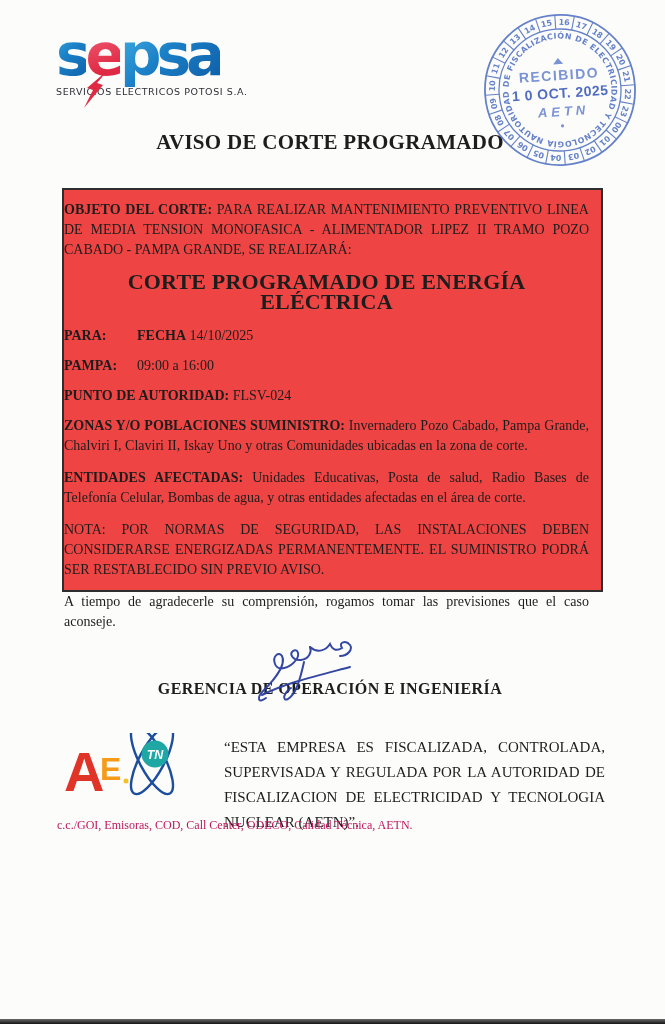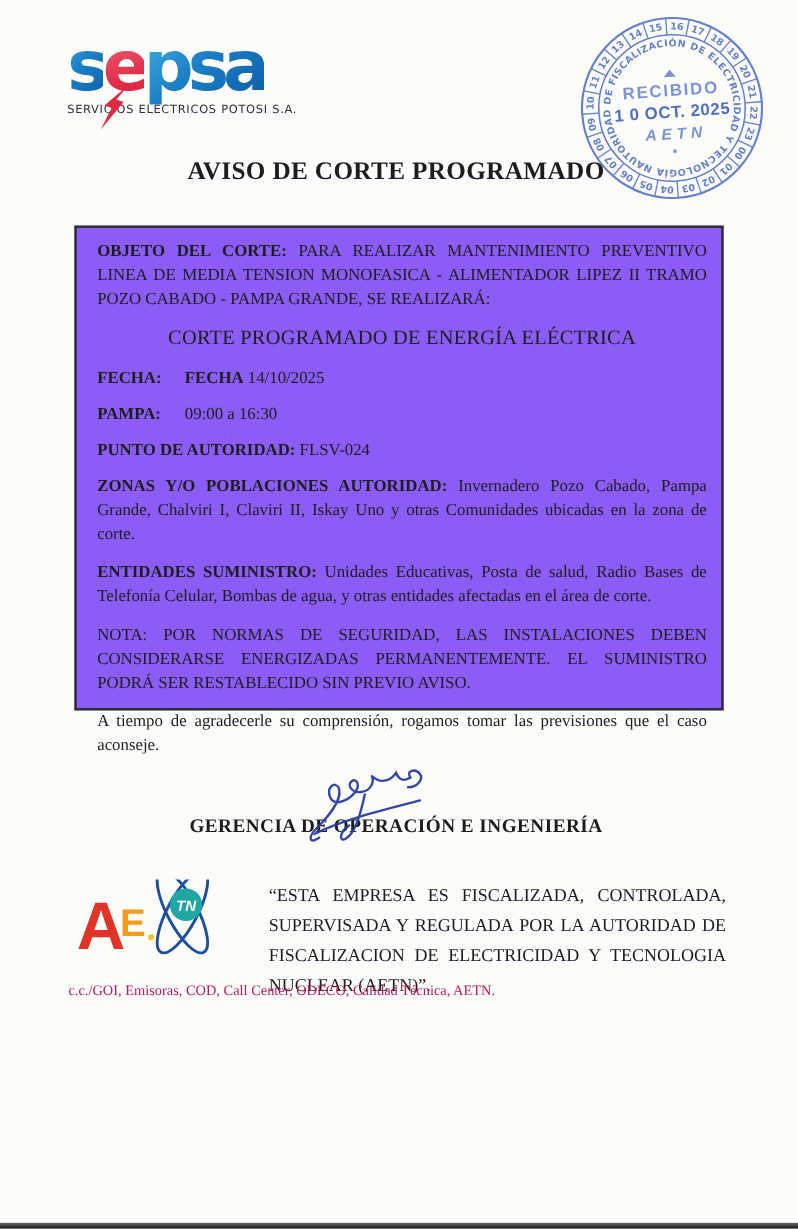--- a/index.html
+++ b/index.html
@@ -43,26 +43,26 @@
 
   
   .title{
     position:absolute;top:128px;left:0;width:660px;text-align:center;
     font-weight:bold;font-size:21px;line-height:28px;letter-spacing:0.3px;font-family:Liberation Serif, serif;
   }
 
   
   .notice-box{
     position:absolute;left:62px;top:188px;width:541px;height:404px;
-    box-sizing:border-box;border:2px solid #2e2e2e;background:#8b5cf6;
-    padding:10px 12px 0 17px;
+    box-sizing:border-box;border:2px solid #2e2e2e;background:#ef4444;
+    padding:10px 12px 0 0;
   }
   .notice-box p{margin:0 0 12px 0;font-size:14px;line-height:20px;text-align:justify;}
   .notice-box .headline{
-    text-align:center;font-weight:normal;font-size:17px;letter-spacing:0.2px;
+    text-align:center;font-weight:bold;font-size:22px;letter-spacing:0.2px;
     margin:2px 0 14px 0;
   }
   .kv{margin-bottom:10px !important;}
   .kv-label{display:inline-block;min-width:73px;}
 
   
   .signature{position:absolute;left:252px;top:638px;z-index:2;}
   .sig-title{
     position:absolute;top:680px;left:0;width:660px;text-align:center;
     font-weight:bold;font-size:16px;letter-spacing:0.4px;z-index:1;
@@ -166,25 +166,25 @@
       <line x1="130.82754963085077" y1="108.49999999999999" x2="142.9519052838329" y2="115.49999999999999" class="stamp-tick"></line>
     </svg>
 
   <div class="title">
     <div>AVISO DE CORTE PROGRAMADO</div>
   </div>
 
   <div class="notice-box">
     <p><b>OBJETO DEL CORTE:</b><span> PARA REALIZAR MANTENIMIENTO PREVENTIVO LINEA DE MEDIA TENSION MONOFASICA - ALIMENTADOR LIPEZ II TRAMO POZO CABADO - PAMPA GRANDE, SE REALIZARÁ:</span></p>
     <p class="headline">CORTE PROGRAMADO DE ENERGÍA ELÉCTRICA</p>
-    <p class="kv"><b class="kv-label">FECHA:</b><b>FECHA</b><span> 14/10/2025</span></p>
-    <p class="kv"><b class="kv-label">PAMPA:</b><span>09:00 a 16:30</span></p>
+    <p class="kv"><b class="kv-label">PARA:</b><b>FECHA</b><span> 14/10/2025</span></p>
+    <p class="kv"><b class="kv-label">PAMPA:</b><span>09:00 a 16:00</span></p>
     <p class="kv"><b>PUNTO DE AUTORIDAD:</b><span> FLSV-024</span></p>
-    <p><b>ZONAS Y/O POBLACIONES AUTORIDAD:</b><span> Invernadero Pozo Cabado, Pampa Grande, Chalviri I, Claviri II, Iskay Uno y otras Comunidades ubicadas en la zona de corte.</span></p>
-    <p><b>ENTIDADES SUMINISTRO:</b><span> Unidades Educativas, Posta de salud, Radio Bases de Telefonía Celular, Bombas de agua, y otras entidades afectadas en el área de corte.</span></p>
+    <p><b>ZONAS Y/O POBLACIONES SUMINISTRO:</b><span> Invernadero Pozo Cabado, Pampa Grande, Chalviri I, Claviri II, Iskay Uno y otras Comunidades ubicadas en la zona de corte.</span></p>
+    <p><b>ENTIDADES AFECTADAS:</b><span> Unidades Educativas, Posta de salud, Radio Bases de Telefonía Celular, Bombas de agua, y otras entidades afectadas en el área de corte.</span></p>
     <p>NOTA: POR NORMAS DE SEGURIDAD, LAS INSTALACIONES DEBEN CONSIDERARSE ENERGIZADAS PERMANENTEMENTE. EL SUMINISTRO PODRÁ SER RESTABLECIDO SIN PREVIO AVISO.</p>
     <p>A tiempo de agradecerle su comprensión, rogamos tomar las previsiones que el caso aconseje.</p>
   </div>
 
   <svg class="signature" width="112" height="68" viewBox="0 0 112 68">
     <g fill="none" stroke="#2a3e9f" stroke-width="2" stroke-linecap="round" opacity="0.95">
       <path d="M14,60 C6,66 4,60 12,52 C24,40 34,26 30,18 C27,13 20,18 23,26 C26,34 38,30 44,22 C48,17 46,10 41,13 C37,16 41,23 49,22 C57,21 60,14 58,9"></path>
       <path d="M58,9 C66,16 74,12 78,6 C80,11 84,14 90,10 C86,4 94,2 98,7 C101,11 96,18 88,18"></path>
       <path d="M52,24 C48,42 44,56 36,61 C30,64 31,55 39,50"></path>
       <path d="M10,57 C34,45 64,38 98,29"></path>

